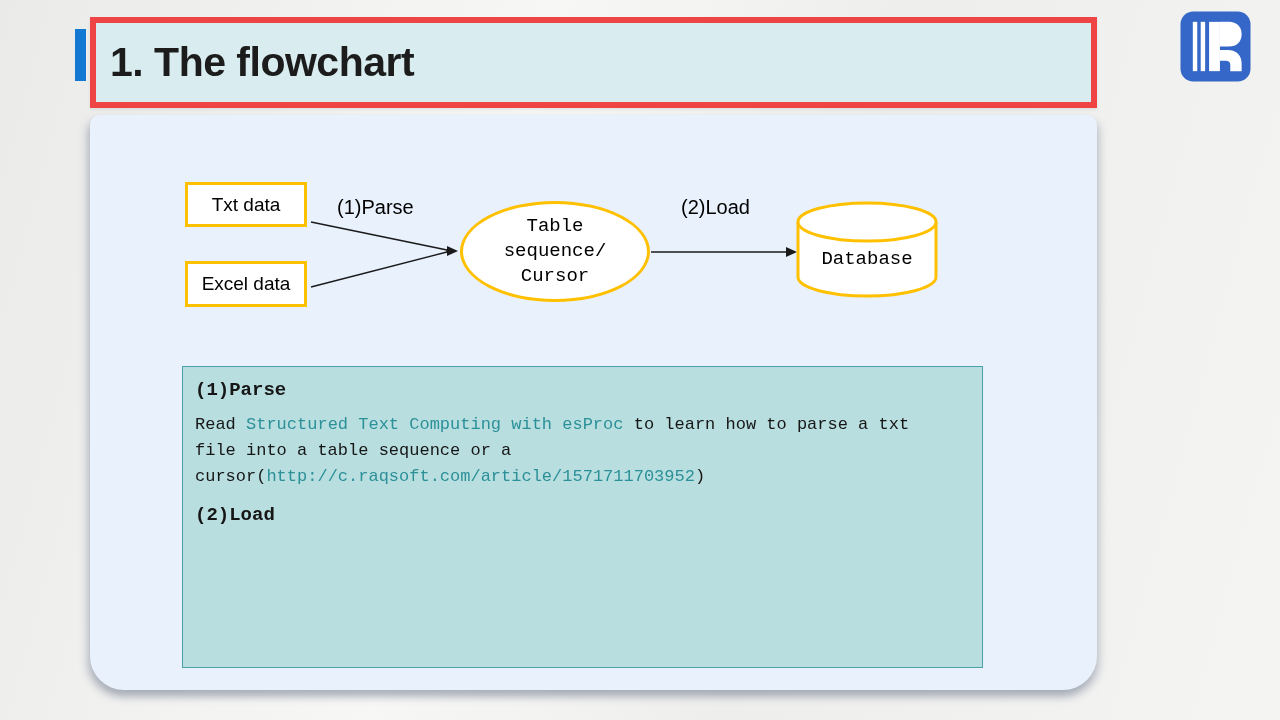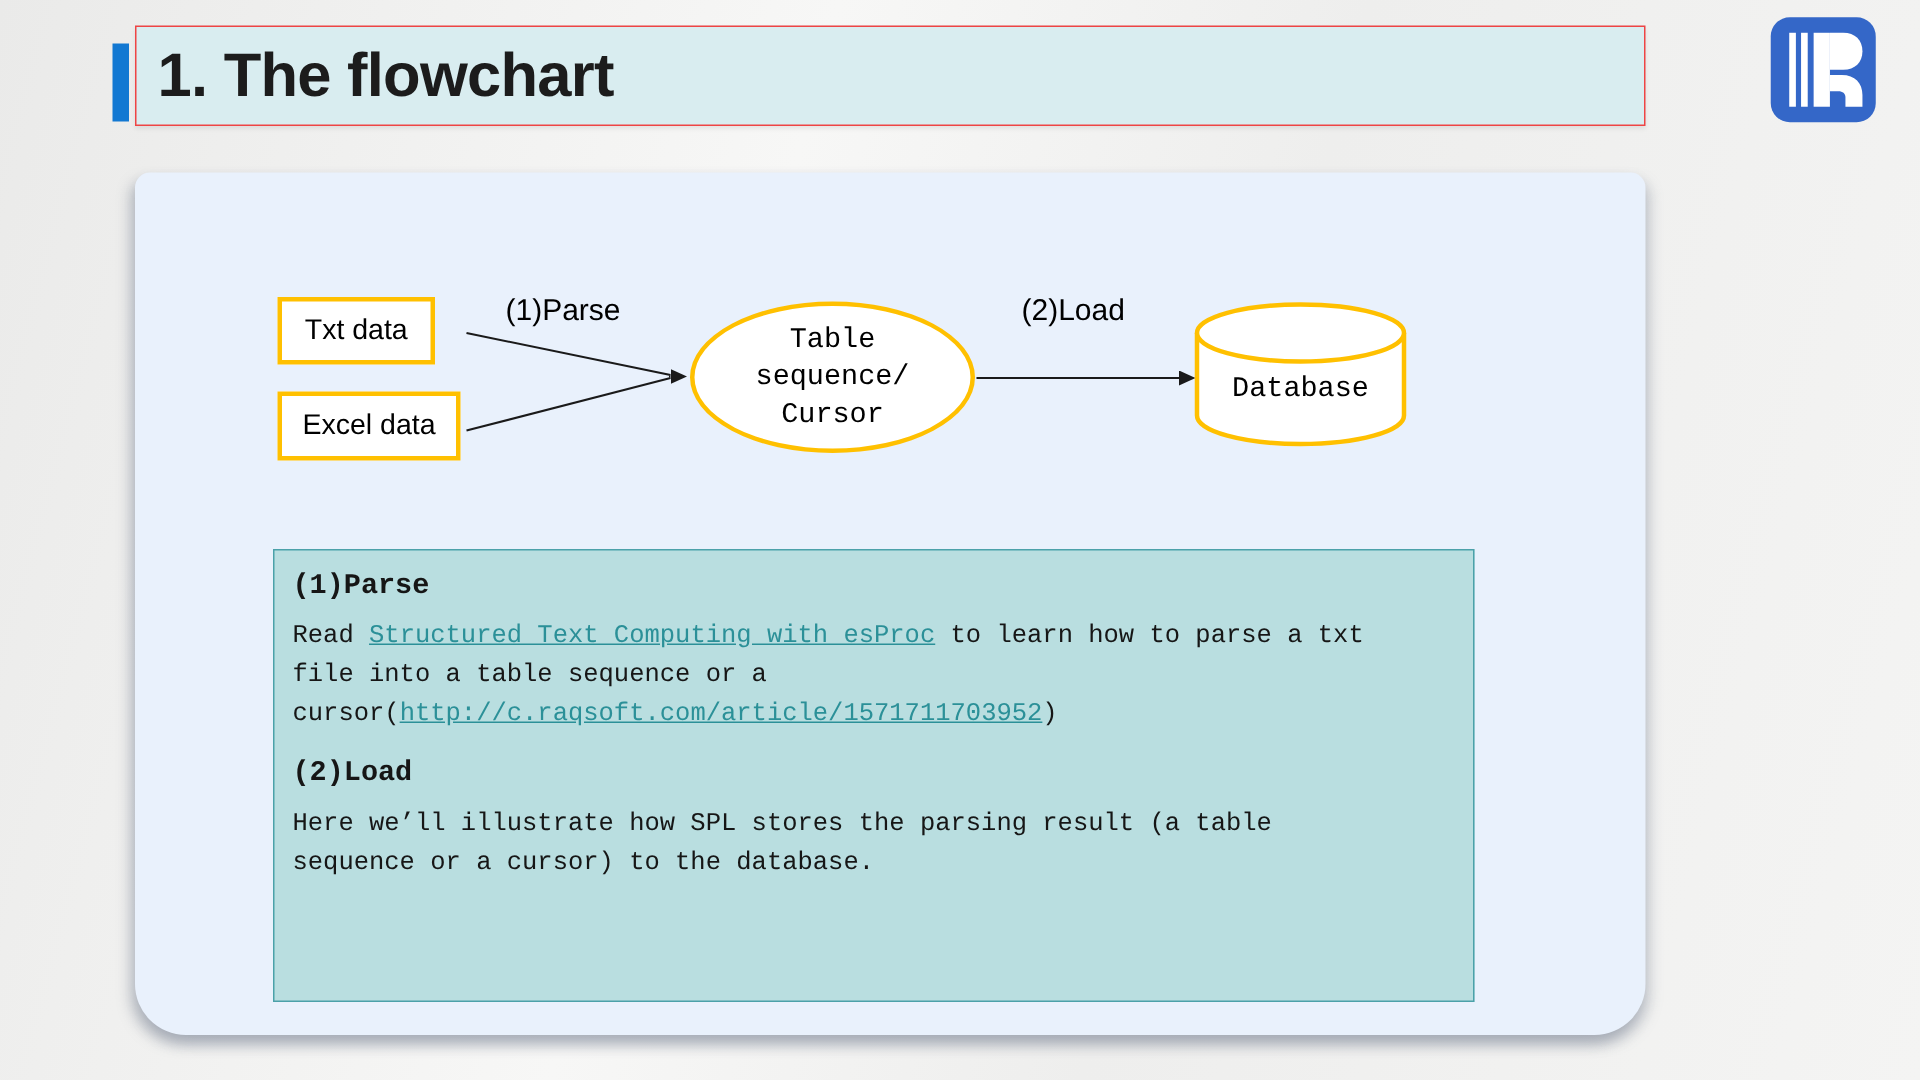--- a/index.html
+++ b/index.html
@@ -8,61 +8,61 @@
   }
   *{margin:0;padding:0;box-sizing:border-box;}
   html,body{width:1280px;height:720px;overflow:hidden;}
   body{
     font-family:"Liberation Sans",sans-serif;
     background:linear-gradient(105deg,#eaeae9 0%,#f7f7f6 38%,#eeeeed 62%,#f4f4f3 100%);
     position:relative;
   }
   .accent-bar{position:absolute;left:75px;top:29px;width:11px;height:52px;background:var(--accent);}
   .title-bar{
-    position:absolute;left:90px;top:17px;width:1007px;height:67px;
-    background:var(--title-bg);border:1px solid #ef4444;
+    position:absolute;left:90px;top:17px;width:1007px;height:91px;
+    background:var(--title-bg);border:6px solid #ef4444;
     display:flex;align-items:center;box-shadow:0 2px 3px rgba(0,0,0,.07);
   }
   .title-bar h1{
     font-size:41px;font-weight:bold;color:#1c1c1c;padding-left:14px;letter-spacing:-.5px;
   }
   .logo{position:absolute;left:1179px;top:11px;width:73px;height:71px;}
   .panel{
     position:absolute;left:90px;top:115px;width:1007px;height:575px;
     background:var(--panel-bg);border-radius:10px 10px 34px 34px;
     box-shadow:-3px 6px 9px rgba(105,115,135,.38),3px 6px 9px rgba(105,115,135,.28);
     z-index:1;
   }
   .arrows{position:absolute;left:0;top:0;z-index:2;pointer-events:none;}
   .arrows line{stroke:#1a1a1a;stroke-width:1.4;}
   .flow-node{
     position:absolute;background:#fff;border:3px solid var(--gold);
     display:flex;align-items:center;justify-content:center;
     font-size:19px;color:#000;z-index:3;text-align:center;
   }
-  .node-txt{left:185px;top:198px;width:105px;height:45px;}
+  .node-txt{left:185px;top:182px;width:122px;height:45px;}
   .node-excel{left:185px;top:261px;width:122px;height:46px;}
   .node-ellipse{left:460px;top:201px;width:190px;height:101px;border-radius:50%;line-height:25px;white-space:pre-line;font-family:Liberation Mono, monospace;}
   .flow-label{position:absolute;font-size:20px;color:#000;z-index:3;}
   .label-parse{left:337px;top:196px;}
   .label-load{left:681px;top:196px;}
   .cylinder{position:absolute;left:795px;top:200px;width:144px;height:100px;z-index:3;}
   .cylinder svg{position:absolute;left:0;top:0;}
   .cylinder .db-label{
     position:absolute;left:0;top:48px;width:100%;text-align:center;font-size:19px;color:#000;font-family:Liberation Mono, monospace;
   }
   .notes{
     position:absolute;left:182px;top:366px;width:801px;height:302px;z-index:3;
     background:var(--notes-bg);border:1px solid var(--notes-border);
     padding:8px 44px 8px 12px;overflow:hidden;
     font-family:"Liberation Mono",monospace;font-size:17px;line-height:26px;color:#161616;
   }
   .note-heading{font-size:19px;font-weight:bold;margin:2px 0 9px;}
   .note-para{margin:0 0 12px;}
-  .link{color:var(--link);text-decoration:underline;cursor:pointer;}
+  .link{color:var(--link);cursor:pointer;}
   .nowrap{white-space:nowrap;margin-top:40px;}
 </style>
 </head>
 <body>
 
 <div class="accent-bar"></div>
 
 <header class="title-bar">
   <h1>1. The flowchart</h1>
 </header>
@@ -109,14 +109,13 @@
     <path d="M3 22 L3 77 A69 19 0 0 0 141 77 L141 22" fill="#ffffff" stroke="#ffc000" stroke-width="3"></path>
     <ellipse cx="72" cy="22" rx="69" ry="19" fill="#ffffff" stroke="#ffc000" stroke-width="3"></ellipse>
   </svg>
   <span class="db-label">Database</span>
 </div>
 
 <section class="notes" id="notes">
     <div class="note-heading">(1)Parse</div>
     <p class="note-para"><span>Read </span><a class="link">Structured Text Computing with esProc</a><span> to learn how to parse a txt file into a table sequence or a </span><span class="nowrap"><span>cursor(</span><a class="link">http://c.raqsoft.com/article/1571711703952</a><span>)</span></span></p>
     <div class="note-heading">(2)Load</div>
-    <p class="note-para"><span>Here we’ll illustrate how SPL stores the parsing result (a table sequence or a cursor) to the database.</span></p>
   </section>
 
 </body></html>

